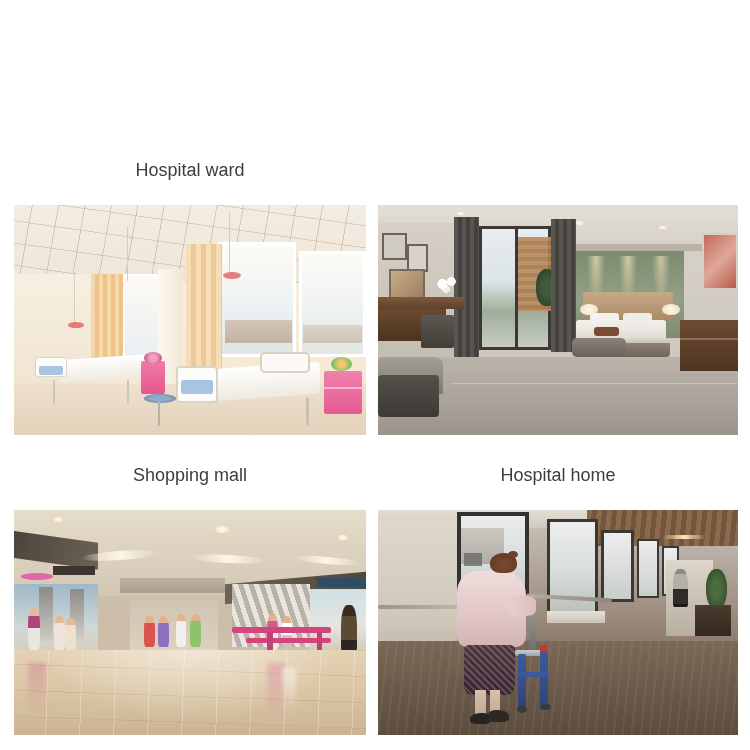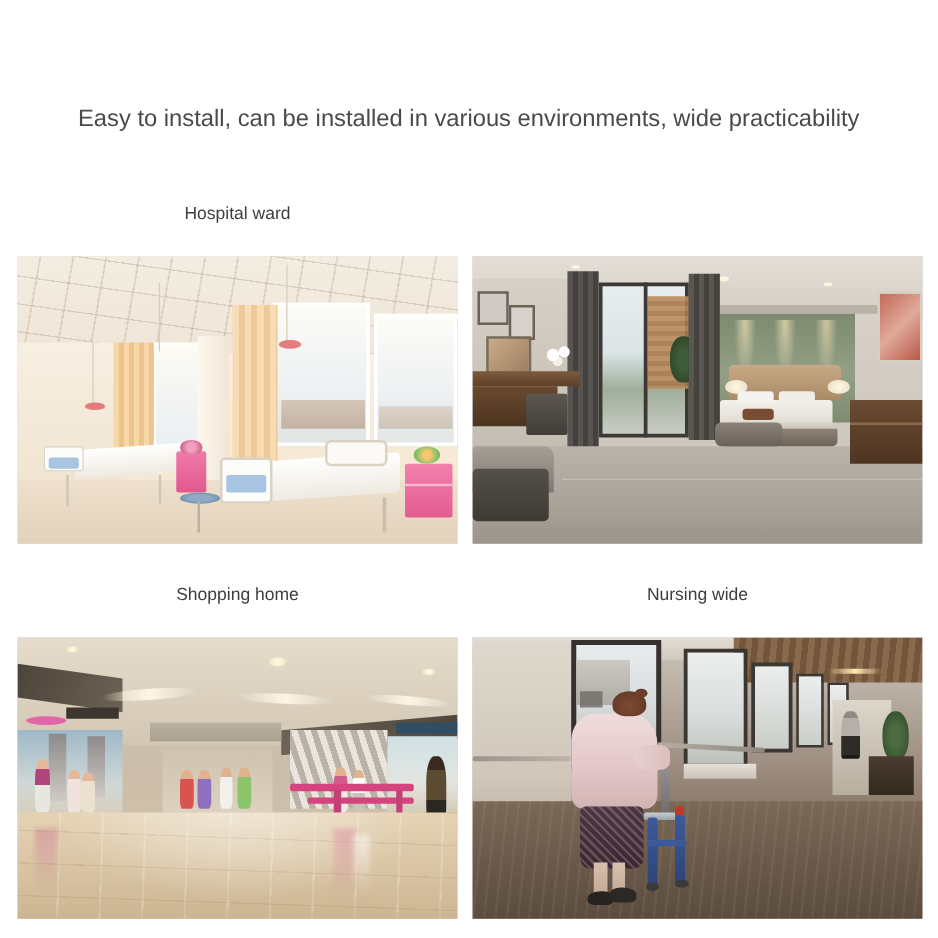--- a/index.html
+++ b/index.html
@@ -21,21 +21,21 @@
   }
   .subtitle {
     position: absolute; left: 0; top: 83px; width: 750px;
     text-align: center;
     font-size: 19px; font-weight: normal;
     color: #4a4a4a; line-height: 26px;
   }
 
   
   .caption {
-    position: absolute; font-size: 14px; color: #3d3d3d;
+    position: absolute; font-size: 18px; color: #3d3d3d;
     line-height: 24px; text-align: center; width: 352px;
   }
   .cap-r1c1 { left: 14px;  top: 158px; }
   .cap-r1c2 { left: 378px; top: 158px; width: 360px; }
   .cap-r2c1 { left: 14px;  top: 463px; }
   .cap-r2c2 { left: 378px; top: 463px; width: 360px; }
 
   
   .photo {
     position: absolute; overflow: hidden; background: #cfcfcf;
@@ -395,21 +395,20 @@
   .nh-wheel1 { left:38.5%; top:87%; width:3%; height:3%;
       background:#3a3a3a; border-radius:50%; }
   .nh-wheel2 { left:45%; top:86%; width:3%; height:3%;
       background:#3a3a3a; border-radius:50%; }
 </style>
 </head>
 <body>
 
 <div class="page">
 
-  <div class="subtitle">Easy to install, can be installed in various environments, wide practicability</div>
 
   <div class="caption cap-r1c1">Hospital ward</div>
 
   <div class="photo p-hospital">
     <div class="scene">
       <i class="hw-bg"></i>
       <i class="hw-ceiling"></i>
       <i class="hw-grid"></i>
       <i class="hw-wallL"></i>
       <i class="hw-winA"></i>
@@ -484,22 +483,22 @@
       <i class="fh-deskBody"></i>
       <i class="fh-stool"></i>
       <i class="fh-sofa"></i>
       <i class="fh-sofa2"></i>
       <i class="fh-spot1"></i>
       <i class="fh-spot2"></i>
       <i class="fh-spot3"></i>
     </div>
   </div>
 
-  <div class="caption cap-r2c1">Shopping home</div>
-  <div class="caption cap-r2c2">Nursing wide</div>
+  <div class="caption cap-r2c1">Shopping mall</div>
+  <div class="caption cap-r2c2">Hospital home</div>
 
   <div class="photo p-mall">
     <div class="scene">
       <i class="sm-bg"></i>
       <i class="sm-ceil"></i>
       <i class="sm-ceilDarkL"></i>
       <i class="sm-ceilDarkR"></i>
       <i class="sm-ceilPanel"></i>
       <i class="sm-cove1"></i>
       <i class="sm-cove2"></i>

